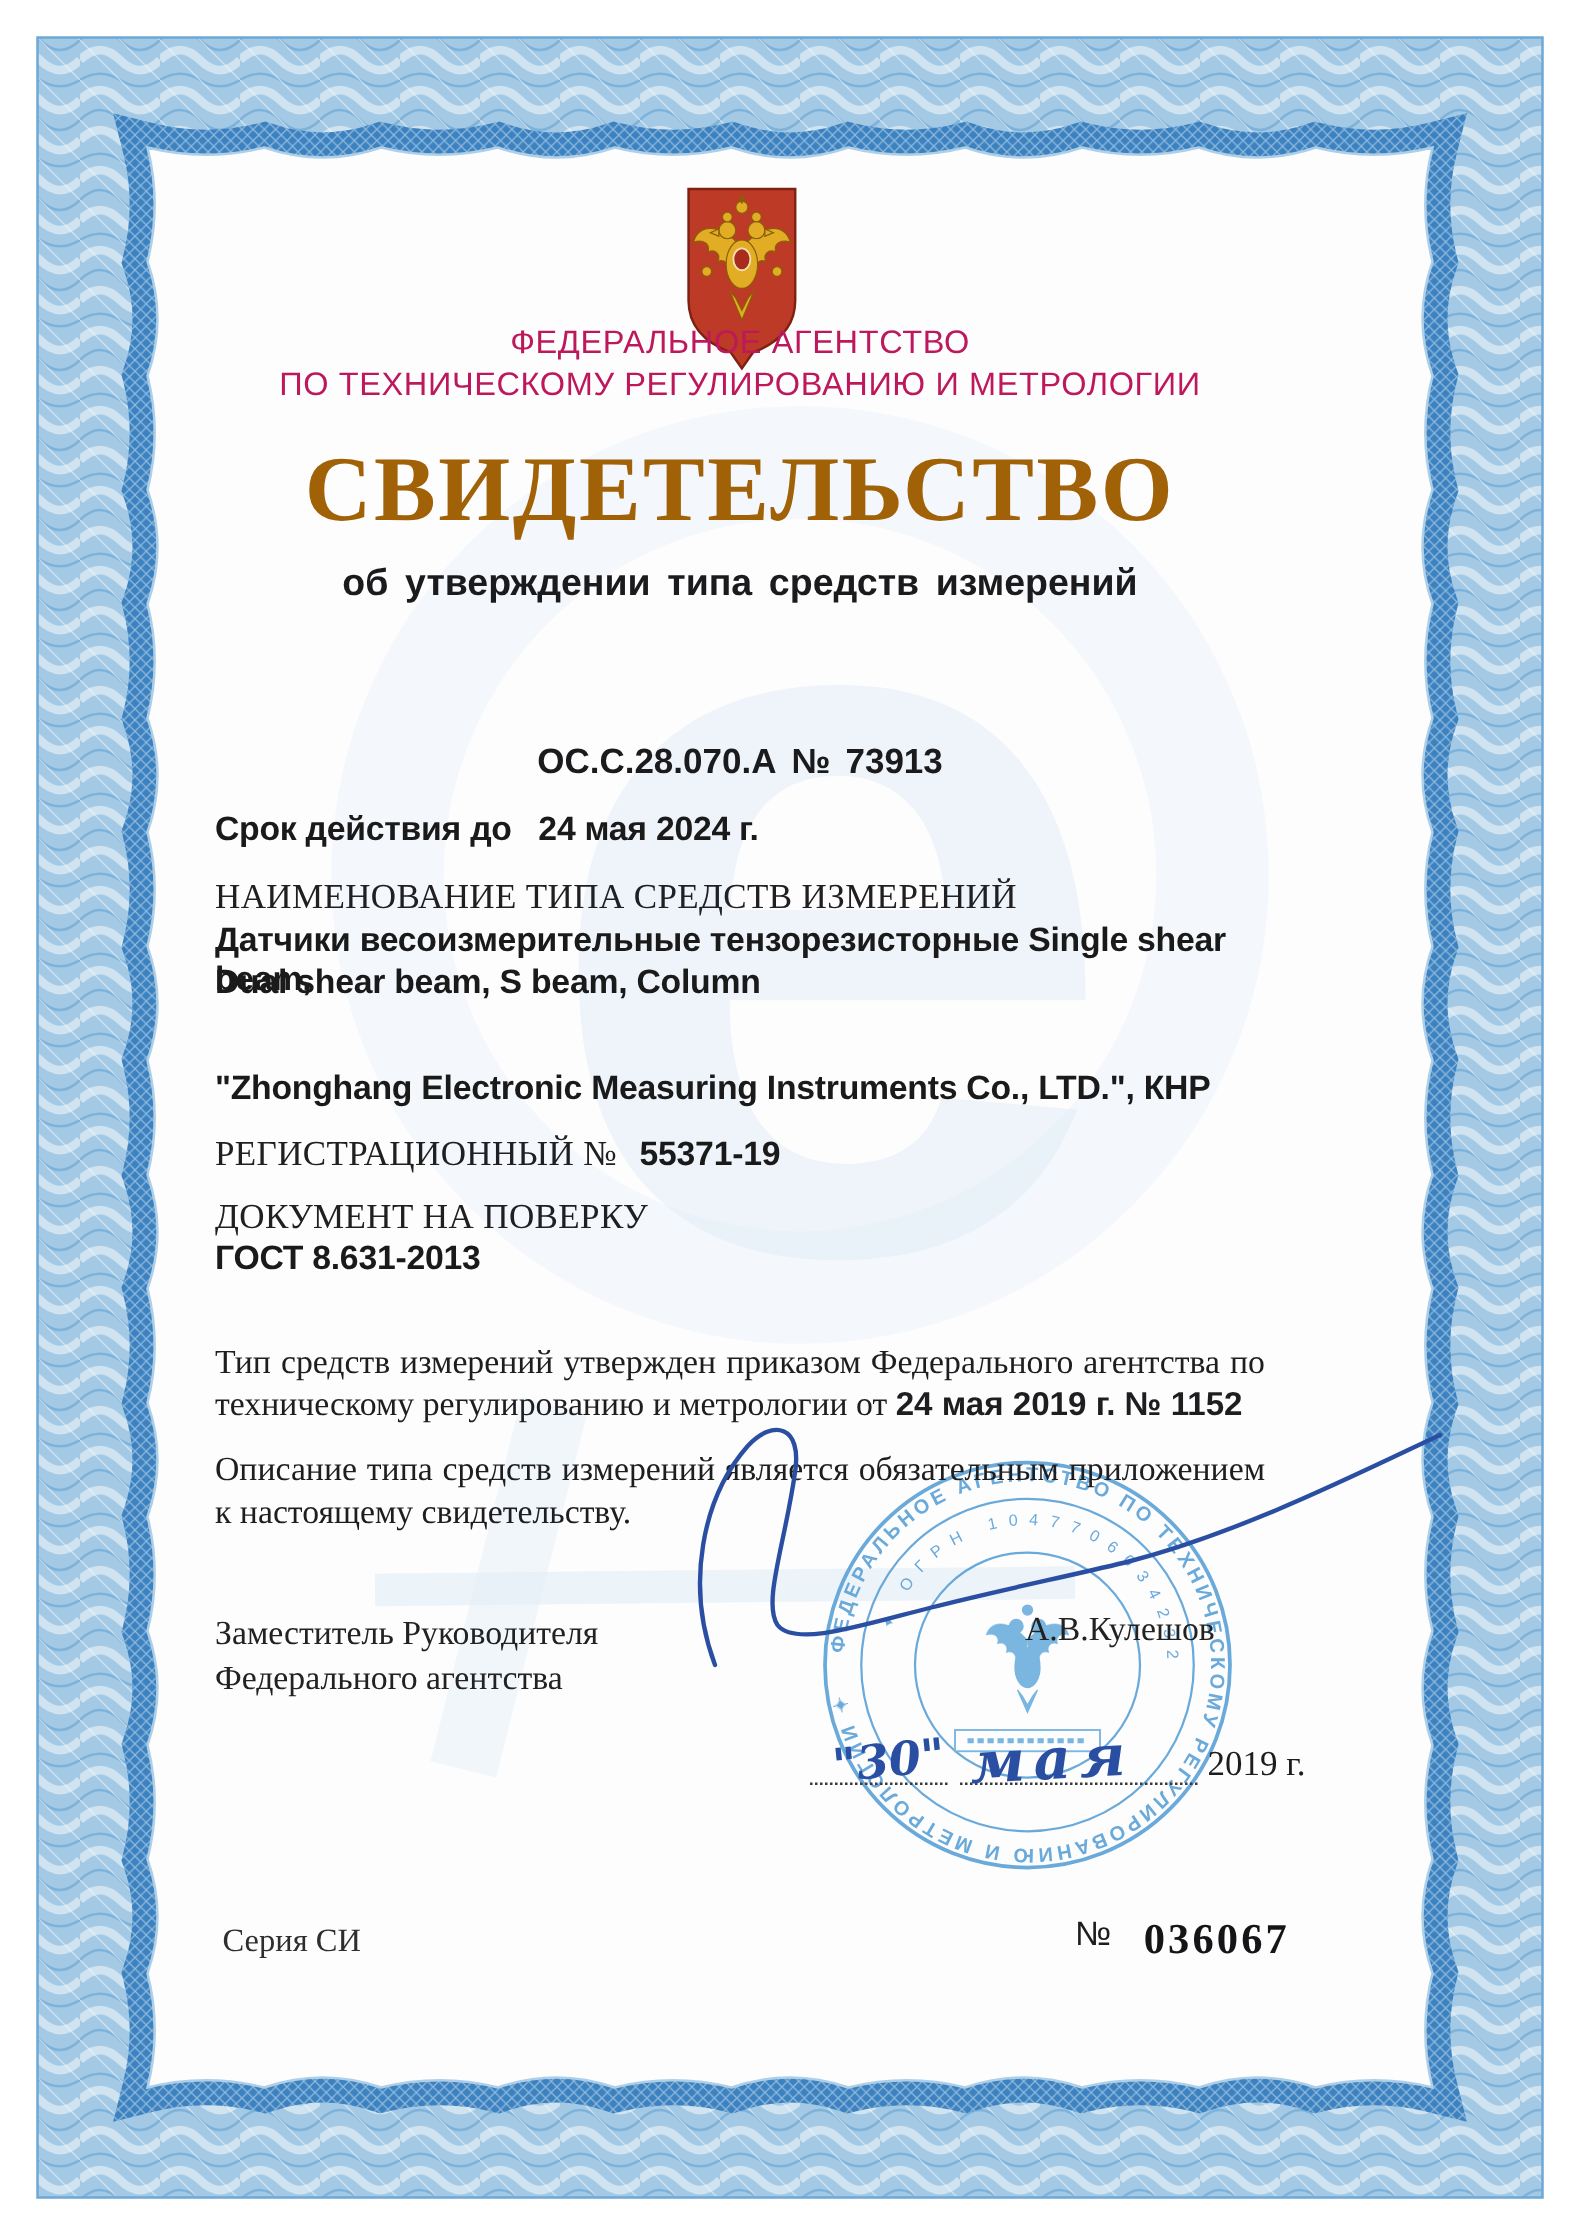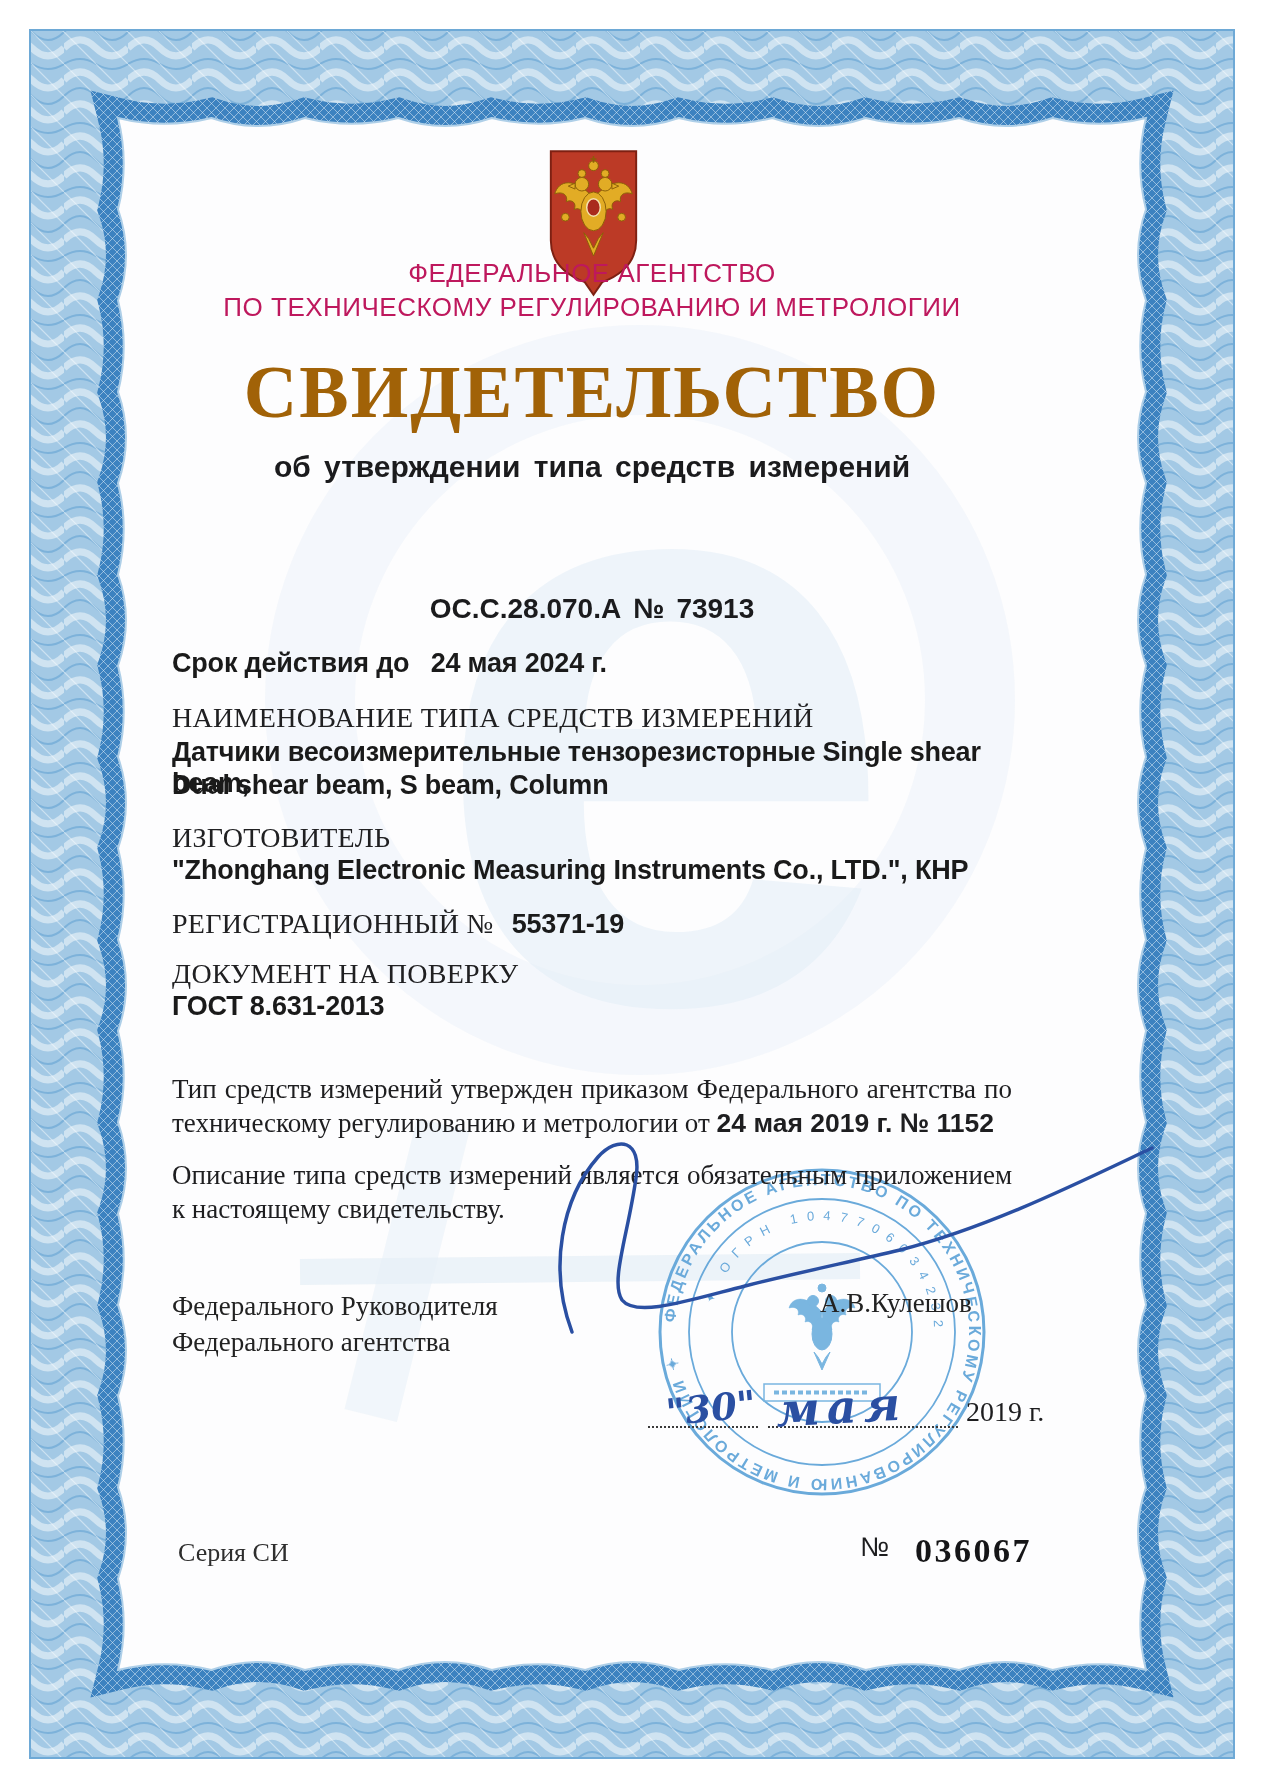--- a/index.html
+++ b/index.html
@@ -149,40 +149,39 @@
 
     <div class="abs boldsans" style="top:648px;">
       <span>Срок действия до</span>
       <span class="inline-val">24 мая 2024 г.</span>
     </div>
 
     <div class="abs label-serif" style="top:702px;">НАИМЕНОВАНИЕ ТИПА СРЕДСТВ ИЗМЕРЕНИЙ</div>
     <div class="abs boldsans" style="top:737px;">Датчики весоизмерительные тензорезисторные Single shear beam,</div>
     <div class="abs boldsans" style="top:770px;">Dual shear beam, S beam, Column</div>
 
-    <div class="abs label-serif" style="top:822px;">ИЗГОТОВИТЕЛЬ</div>
     <div class="abs boldsans" style="top:855px;">"Zhonghang Electronic Measuring Instruments Co., LTD.", КНР</div>
 
     <div class="abs" style="top:908px;">
       <span class="label-serif">РЕГИСТРАЦИОННЫЙ №</span>
       <span class="boldsans inline-val">55371-19</span>
     </div>
 
     <div class="abs label-serif" style="top:958px;">ДОКУМЕНТ НА ПОВЕРКУ</div>
     <div class="abs boldsans" style="top:991px;">ГОСТ 8.631-2013</div>
 
 
     <p class="abs para" style="top:1072px;margin:0;">
       <span>Тип средств измерений утвержден приказом Федерального агентства по техническому регулированию и метрологии от </span><span class="bold-date">24 мая 2019 г. № 1152</span>
     </p>
 
     <p class="abs para" style="top:1158px;margin:0;">Описание типа средств измерений является обязательным приложением к настоящему свидетельству.</p>
 
     <div class="abs" style="top:1288px;">
-      <div class="sig-line">Федерального Руководителя</div>
+      <div class="sig-line">Заместитель Руководителя</div>
       <div class="sig-line">Федерального агентства</div>
       <div class="signer">А.В.Кулешов</div>
     </div>
 
     <div class="date-row">
       <span class="dots" style="width:110px;"></span><span class="dots" style="width:190px;margin-left:10px;"></span><span class="date-year">2019 г.</span>
       <span class="script hw-day">"30"</span>
       <span class="script hw-month">мая</span>
     </div>
 

